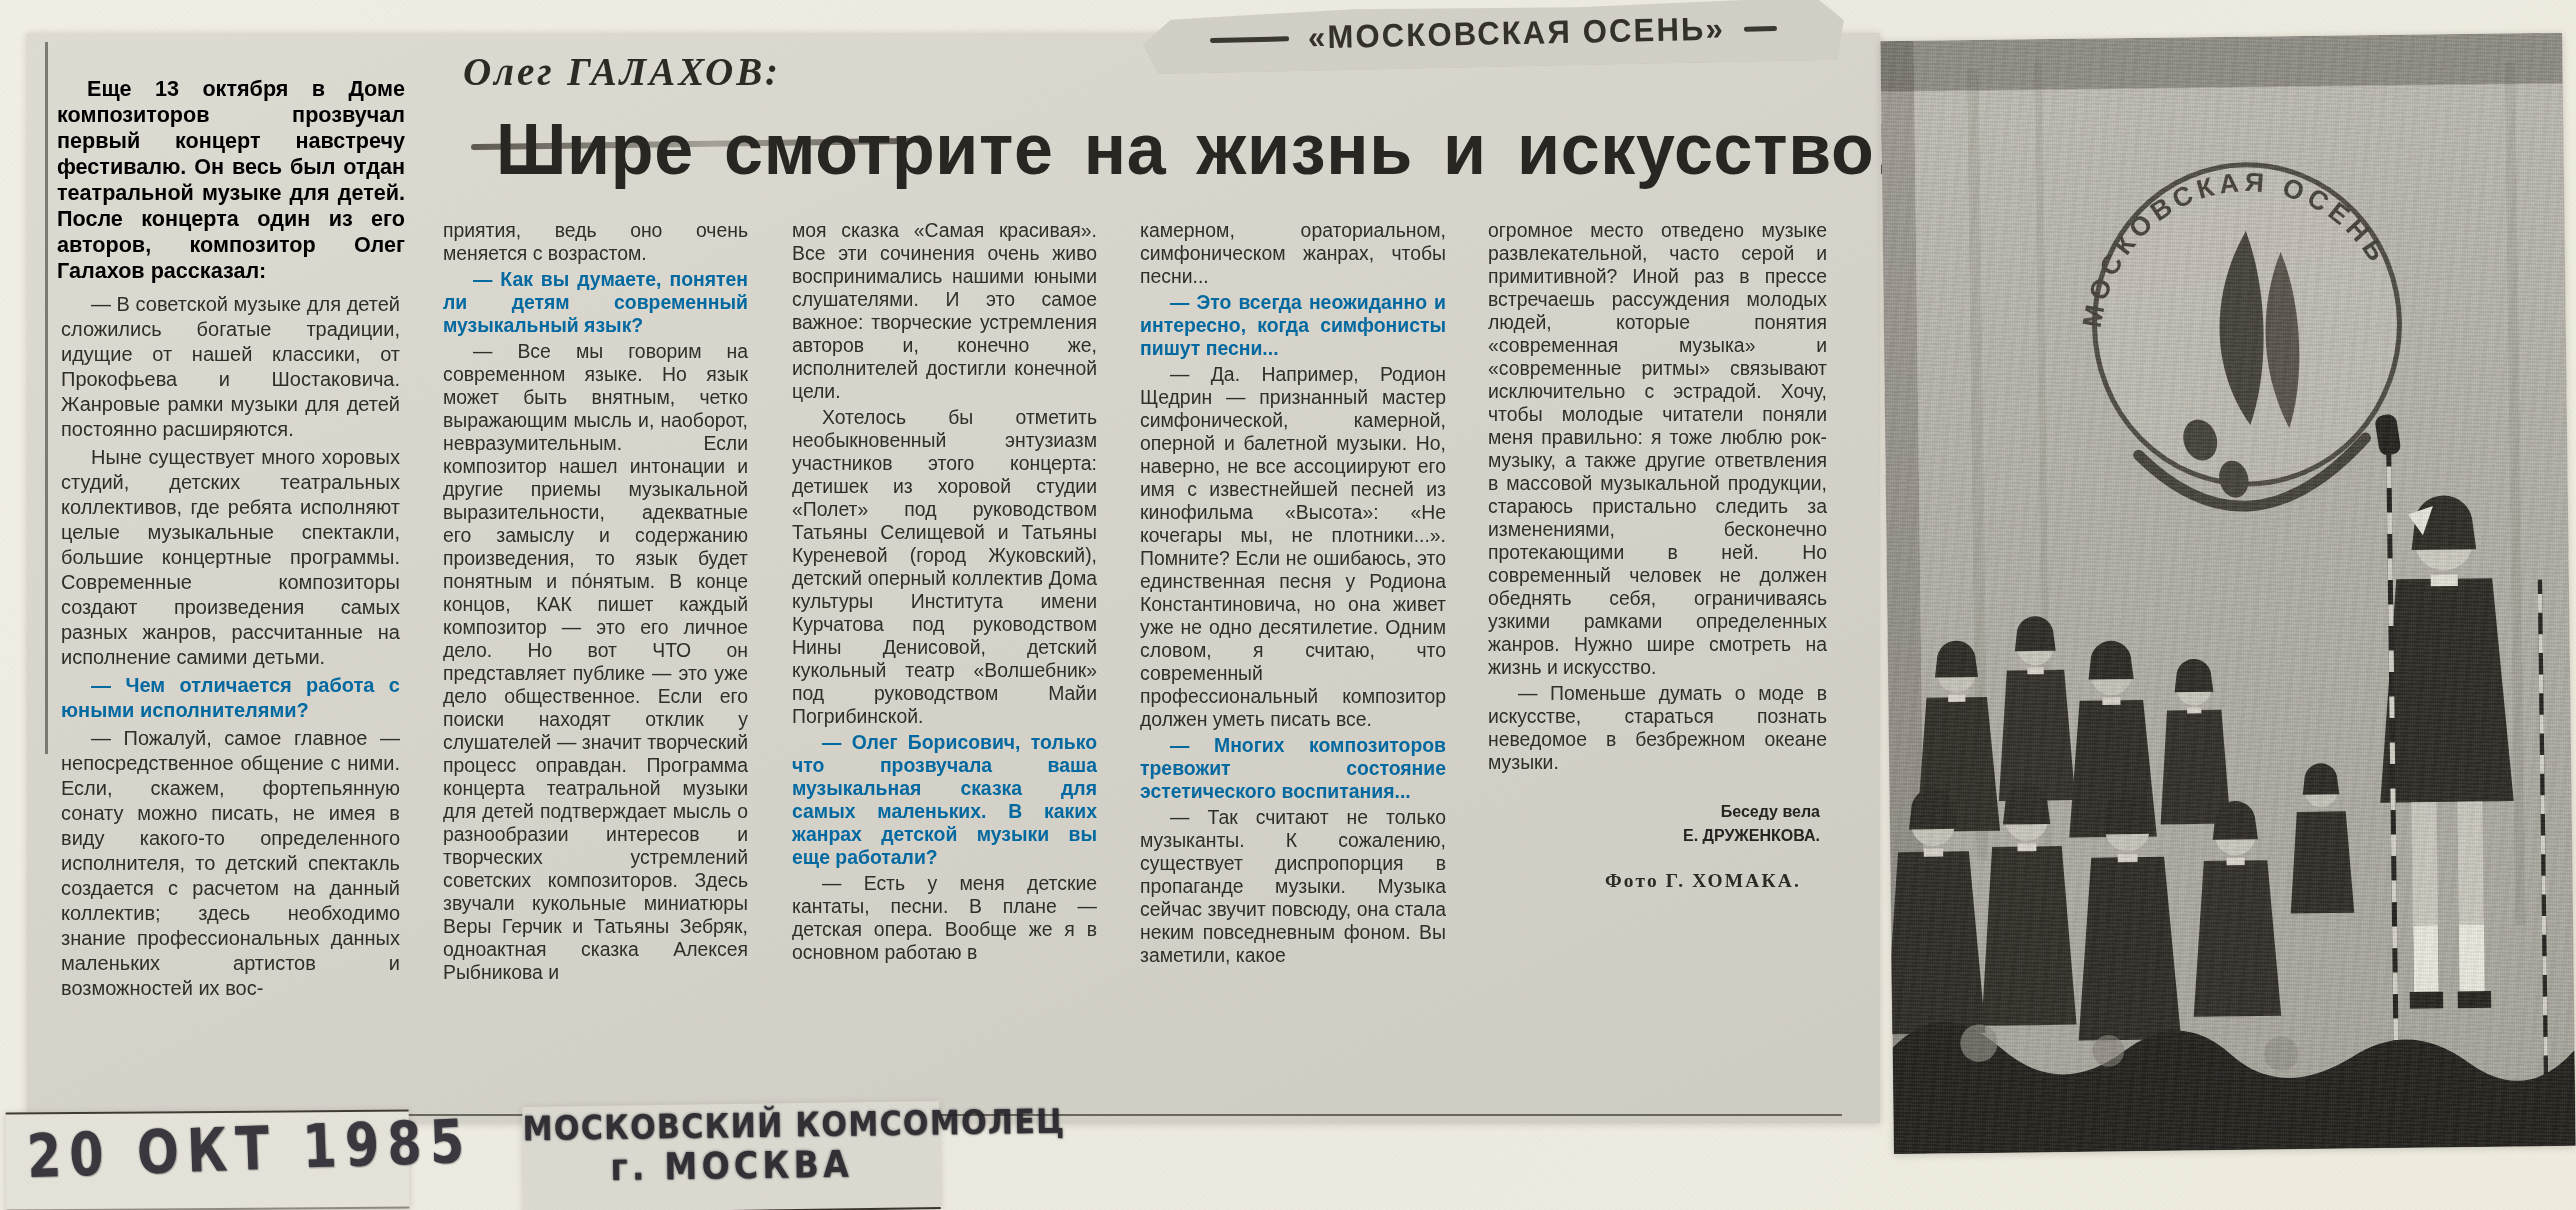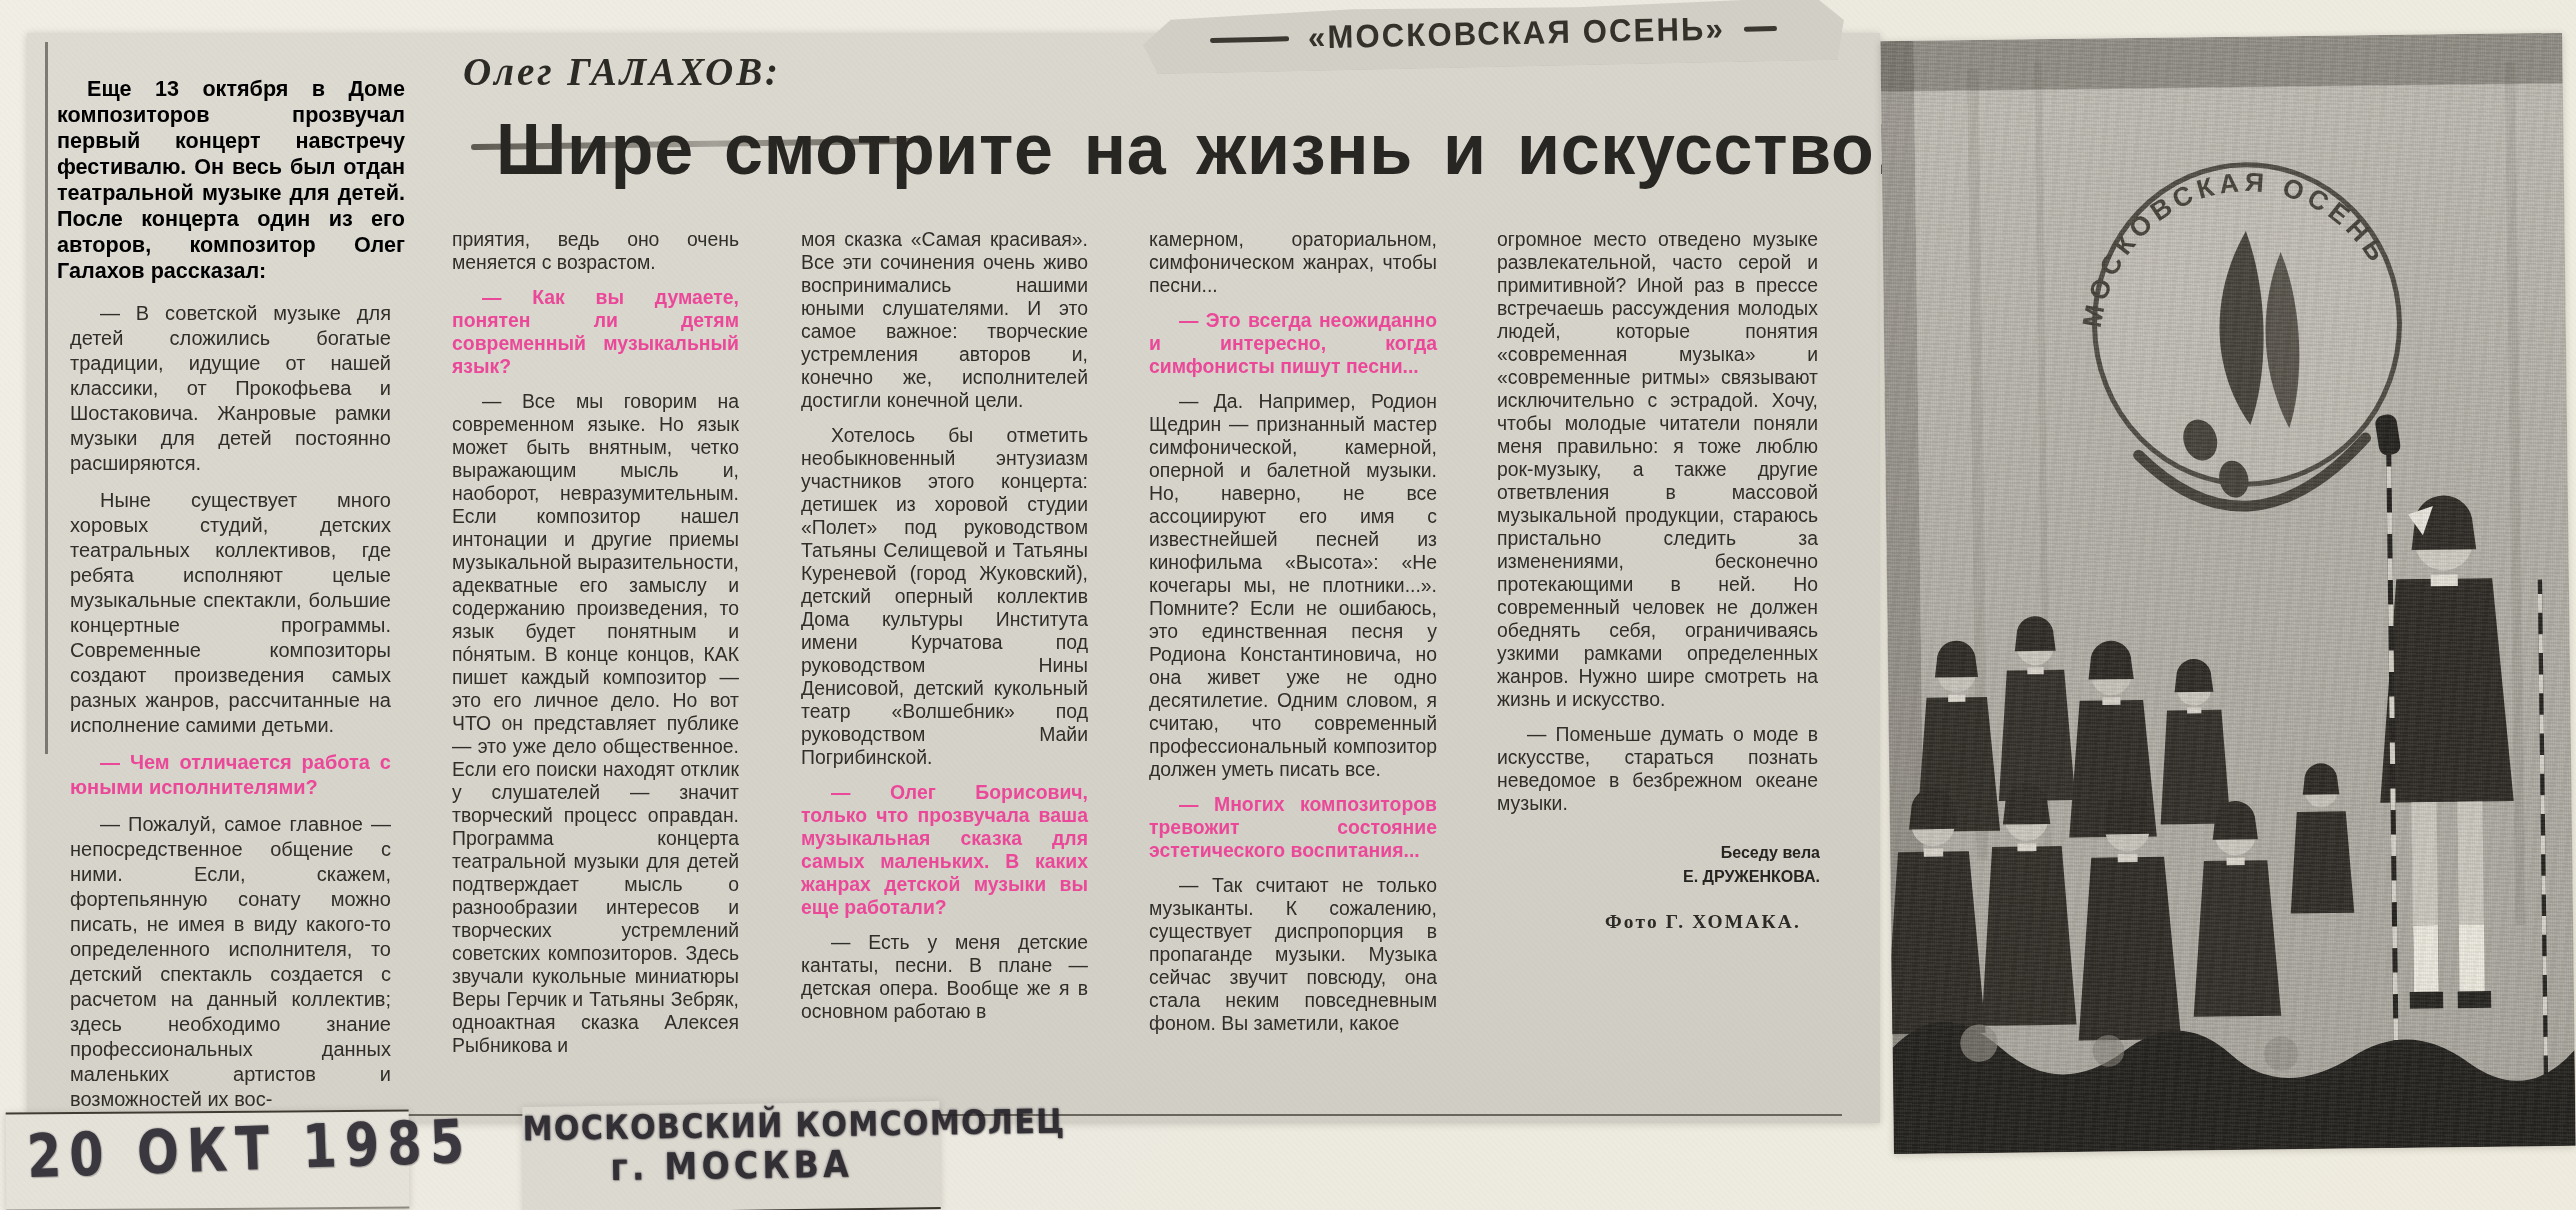--- a/index.html
+++ b/index.html
@@ -52,23 +52,23 @@
   }
   .col{
     position:absolute;top:216px;font-size:19.4px;line-height:23px;
     color:#302e29;text-align:justify;overflow:hidden;hyphens:auto;
   }
   #col-0{left:58px;top:289px;width:345px;height:827px;font-size:20px;line-height:25px;}
   #col-1{left:440px;width:311px;height:904px;}
   #col-2{left:789px;width:311px;height:904px;}
   #col-3{left:1137px;width:312px;height:904px;}
   #col-4{left:1485px;width:345px;height:904px;}
-  .para{margin:12px;text-indent:30px;}
+  .para{margin:3px;text-indent:30px;}
   .para.cont{text-indent:0;}
-  .para.q{font-weight:bold;color:#ec4899;}
+  .para.q{font-weight:bold;color:#0369a1;}
   .byline-block{margin-top:26px;}
   .byline{font-weight:bold;text-align:right;font-size:16px;line-height:24.4px;color:#262420;padding-right:10px;}
   .photo-credit{
     font-family:"Liberation Serif",serif;font-weight:bold;text-align:right;
     font-size:19.4px;letter-spacing:2.2px;color:#2c2a25;margin-top:20px;padding-right:29px;
   }
   .bottom-rule{position:absolute;left:45px;top:1114px;width:1797px;height:2.2px;background:#474339;opacity:.75;}
   .left-edge-shadow{position:absolute;left:45px;top:42px;width:2.9px;height:712px;background:#2e2b26;opacity:.55;}
   
   #photo-piece{

